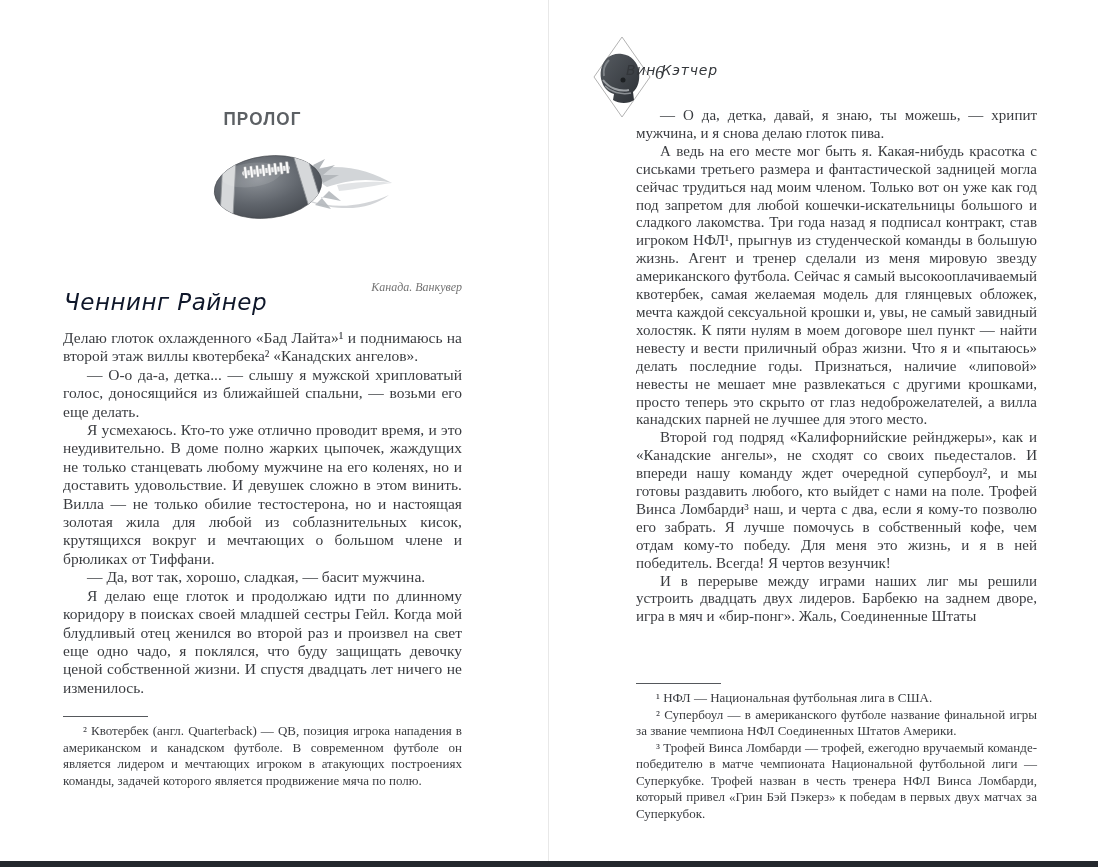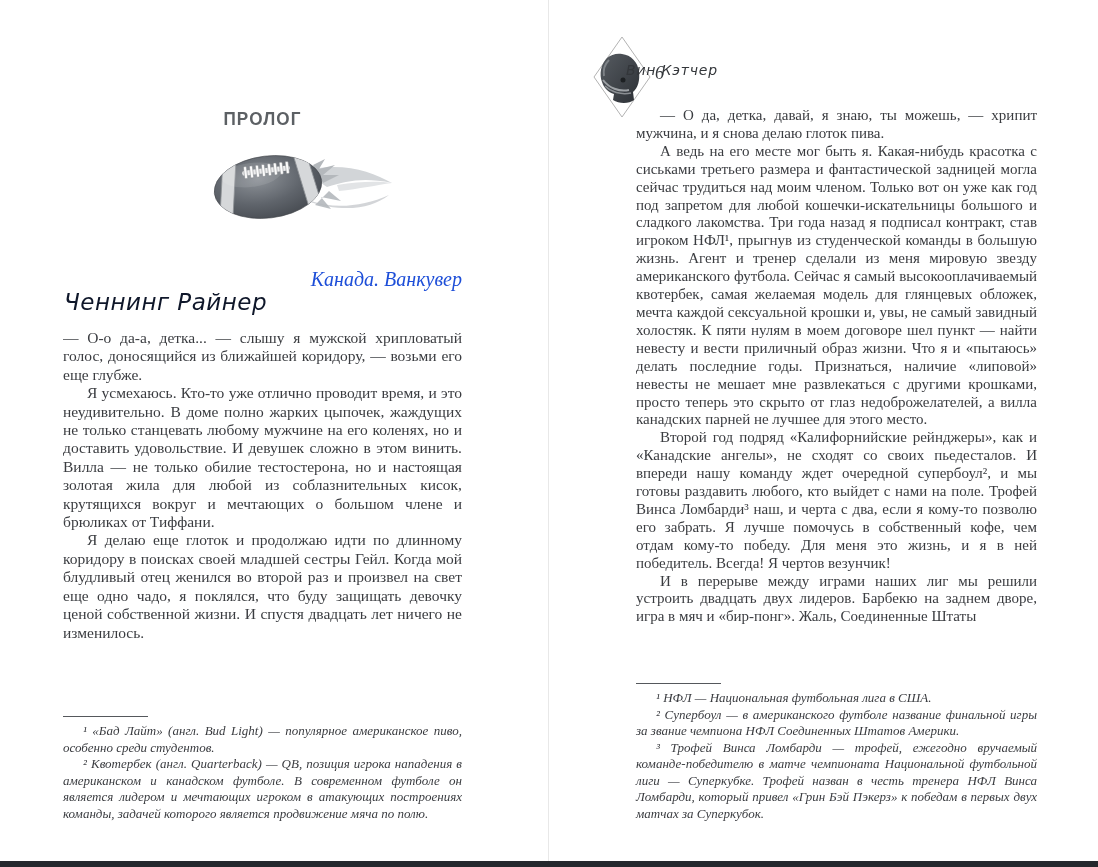--- a/index.html
+++ b/index.html
@@ -24,22 +24,22 @@
   
   .lp-column { position:absolute; left:63px; top:0; width:399px; height:861px; }
   .chapter-title {
     position:absolute; top:109px; left:0; width:100%;
     text-align:center; font-family:"Liberation Sans", sans-serif;
     font-weight:700; font-size:18px; letter-spacing:1.2px; color:#5c6064;
     transform:scaleX(0.95);
   }
   .football-art { position:absolute; top:145px; left:148px; width:182px; height:80px; }
   .dateline {
-    position:absolute; top:268px; right:0; width:100%;
-    text-align:right; font-style:italic; font-size:20px; color:#1d4ed8;
+    position:absolute; top:280px; right:0; width:100%;
+    text-align:right; font-style:italic; font-size:12px; color:#737373;
   }
   .chapter-author {
     position:absolute; top:289px; left:1px;
     font-family:"DejaVu Sans", sans-serif; font-style:italic;
     font-size:23px; letter-spacing:0.5px; color:#0f172a;
   }
   .body-text { position:absolute; left:0; width:100%; overflow:hidden; }
   .body-left  { top:329px; height:382px; font-size:15.5px; line-height:18.4px; }
   .body-right { top:107px; height:566px; font-size:15px; line-height:17.9px; }
   .body-text p {
@@ -47,21 +47,21 @@
     hyphens:auto; -webkit-hyphens:auto;
   }
   .no-first-indent p:first-child { text-indent:0; }
 
   .footnotes { position:absolute; left:0; width:100%; font-size:13px; line-height:16.5px; }
   .footnotes-left  { top:716px; }
   .footnotes-right { top:683px; }
   .footnote-rule { width:85px; height:1px; background:#55585c; margin-bottom:6px; }
   .footnotes p {
     text-align:justify; text-indent:20px;
-    hyphens:auto;font-style:italic; -webkit-hyphens:auto;
+    hyphens:auto; -webkit-hyphens:auto;
   }
 
   
   .helmet-logo { position:absolute; left:44px; top:36px; width:58px; height:82px; }
   .page-number {
     position:absolute; left:106px; top:63px;
     font-style:italic; font-size:18px; color:#33363a;
   }
   .running-head {
     position:absolute; left:77px; top:62px; width:401px; text-align:left;
@@ -122,29 +122,30 @@
             <rect x="77" y="19" width="3" height="12" rx="1"></rect>
           </g>
         </g>
       </svg>
 
       <div class="dateline">Канада. Ванкувер</div>
 
       <div class="chapter-author">Ченнинг Райнер</div>
 
       <div class="body-text body-left no-first-indent">
-          <p>— О-о да-а, детка... — слышу я мужской хрипловатый голос, доносящийся из ближайшей коридору, — возьми его еще глубже.</p>
+          <p>Делаю глоток охлажденного «Бад Лайта»¹ и поднимаюсь на второй этаж виллы квотербека² «Канадских ангелов».</p>
+          <p>— О-о да-а, детка... — слышу я мужской хрипловатый голос, доносящийся из ближайшей спальни, — возьми его еще делать.</p>
           <p>Я усмехаюсь. Кто-то уже отлично проводит время, и это неудивительно. В доме полно жарких цыпочек, жаждущих не только станцевать любому мужчине на его коленях, но и доставить удовольствие. И девушек сложно в этом винить. Вилла — не только обилие тестостерона, но и настоящая золотая жила для любой из соблазнительных кисок, крутящихся вокруг и мечтающих о большом члене и брюликах от Тиффани.</p>
+          <p>— Да, вот так, хорошо, сладкая, — басит мужчина.</p>
           <p>Я делаю еще глоток и продолжаю идти по длинному коридору в поисках своей младшей сестры Гейл. Когда мой блудливый отец женился во второй раз и произвел на свет еще одно чадо, я поклялся, что буду защищать девочку ценой собственной жизни. И спустя двадцать лет ничего не изменилось.</p>
         </div>
 
       <div class="footnotes footnotes-left">
         <div class="footnote-rule"></div>
         <div>
-            <p>¹ «Бад Лайт» (англ. Bud Light) — популярное американское пиво, особенно среди студентов.</p>
             <p>² Квотербек (англ. Quarterback) — QB, позиция игрока нападения в американском и канадском футболе. В современном футболе он является лидером и мечтающих игроком в атакующих построениях команды, задачей которого является продвижение мяча по полю.</p>
           </div>
       </div>
 
     </div>
   </div>
 
   <div class="page page-right">
 
     <svg class="helmet-logo" viewBox="0 0 58 82" xmlns="http://www.w3.org/2000/svg" aria-hidden="true">

